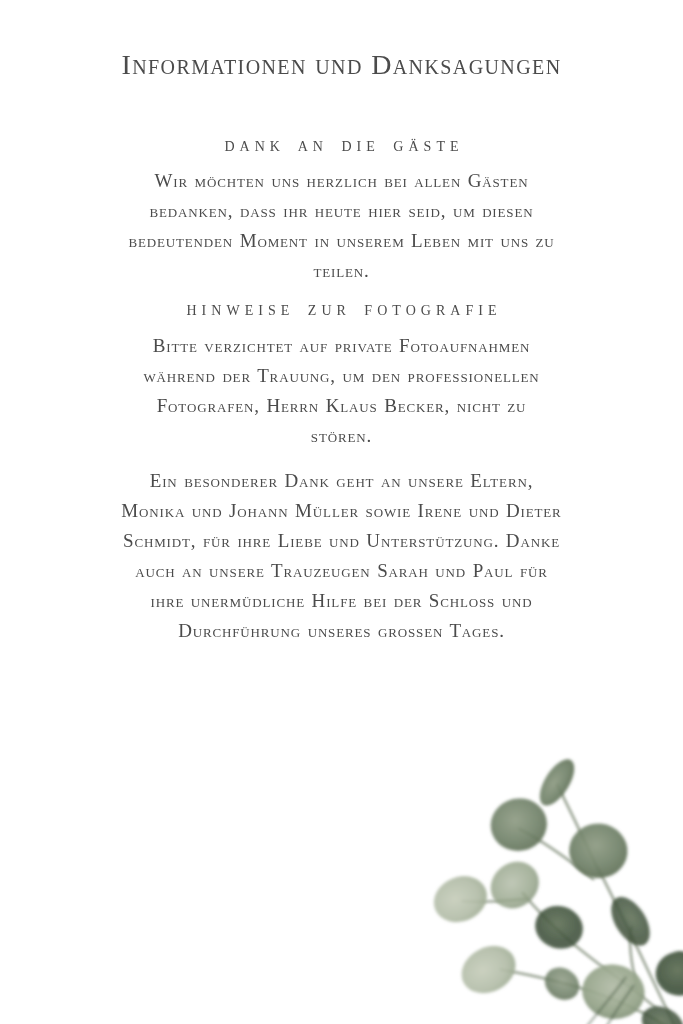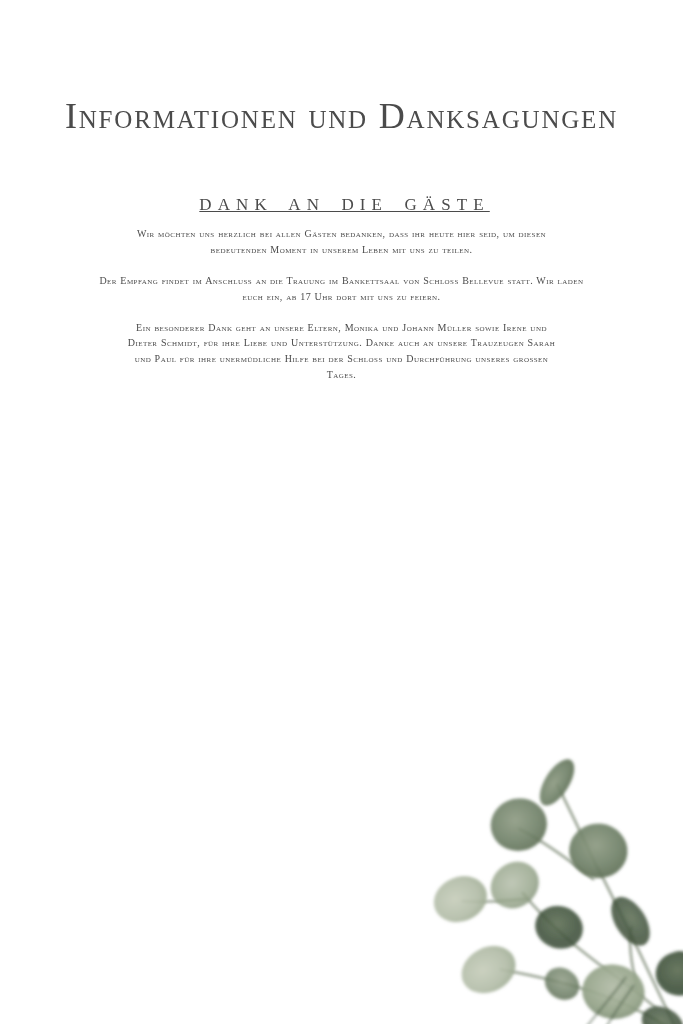--- a/index.html
+++ b/index.html
@@ -13,44 +13,43 @@
     -webkit-font-smoothing: antialiased;
   }
   .card {
     position: relative;
     width: 100%;
     height: 100%;
     text-align: center;
   }
   .title {
     margin: 0;
-    padding-top: 95px;
-    font-size: 36px;
+    padding-top: 48px;
+    font-size: 28px;
     line-height: 1.2;
     font-weight: 500;
     font-variant: small-caps;
     letter-spacing: 0.05em;
   }
   .info-section { margin: 0 auto 15px; }
   .s1 { margin-top: 56px; }
   .heading {
     margin: 16px 0 11px;
-    font-size: 17px;
+    font-size: 14px;
     line-height: 1.25;
     font-weight: 400;
     text-transform: uppercase;
     letter-spacing: 0.36em;
     word-spacing: 0.35em;
     text-indent: 0.36em; 
-    text-decoration: underline;
   }
   .body {
     margin: 0 auto;
     font-variant: small-caps;
-    font-size: 10px;
+    font-size: 19px;
     line-height: 1.58;
     letter-spacing: 0.045em;
     word-spacing: 0.05em;
   }
   .w1 { max-width: 432px; }
   .w2 { max-width: 436px; }
   .w3 { max-width: 488px; }
   .w4 { max-width: 442px; }
   .decoration {
     position: absolute;
@@ -67,23 +66,26 @@
 
 <div class="card">
 
   <h1 class="title">Informationen und Danksagungen</h1>
 
   <section class="info-section s1">
     <h2 class="heading">Dank an die Gäste</h2>
     <p class="body w1">Wir möchten uns herzlich bei allen Gästen bedanken, dass ihr heute hier seid, um diesen bedeutenden Moment in unserem Leben mit uns zu teilen.</p>
   </section>
 
+  <section class="info-section">
+    <h2 class="heading">Hinweise zur Fotografie</h2>
+    <p class="body w2">Bitte verzichtet auf private Fotoaufnahmen während der Trauung, um den professionellen Fotografen, Herrn Klaus Becker, nicht zu stören.</p>
+  </section>
 
   <section class="info-section">
-    <p class="body w3">Der Empfang findet im Anschluss an die Trauung im Bankettsaal von Schloss Bellevue statt. Wir laden euch ein, ab 17 Uhr dort mit uns zu feiern.</p>
   </section>
 
   <section class="info-section">
     <p class="body w4">Ein besonderer Dank geht an unsere Eltern, Monika und Johann Müller sowie Irene und Dieter Schmidt, für ihre Liebe und Unterstützung. Danke auch an unsere Trauzeugen Sarah und Paul für ihre unermüdliche Hilfe bei der Schloss und Durchführung unseres grossen Tages.</p>
   </section>
 
   <div class="decoration">
     <svg viewBox="0 0 270 300" xmlns="http://www.w3.org/2000/svg">
       <defs>
         <filter id="soft" x="-40%" y="-40%" width="180%" height="180%">

